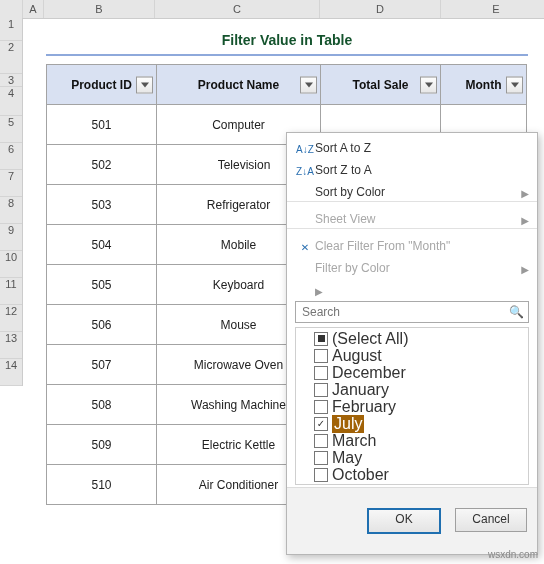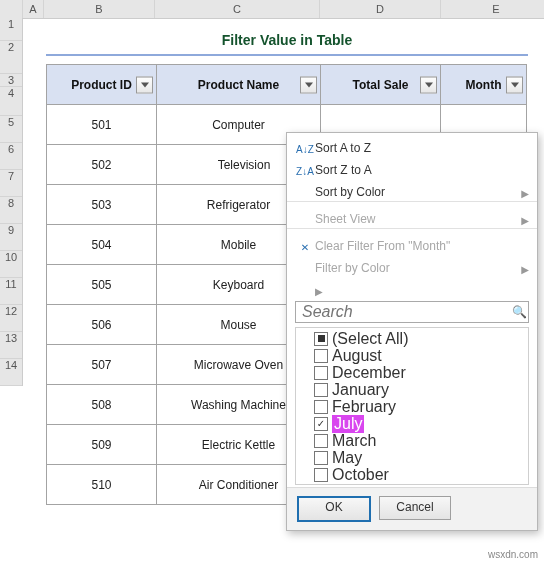--- a/index.html
+++ b/index.html
@@ -22,31 +22,31 @@
   .fbtn::after{content:"";border-left:4px solid transparent;border-right:4px solid transparent;border-top:5px solid #555}
   
   .menu{position:absolute;left:286px;top:132px;width:250px;background:#fff;border:1px solid #b6b6b6;box-shadow:2px 3px 8px rgba(0,0,0,.25)}
   .mrow{display:flex;align-items:flex-end;height:22px;padding:0 8px;color:#333}
   .mrow.dis{color:#a8a8a8}
   .micon{width:20px;text-align:center;font-size:10px;color:#2a6fb0}
   .mlabel{flex:1;font-size:12px}
   .mchev{color:#999;font-size:10px}
   .sep{height:1px;background:#e1e1e1;margin:2px 0}
   .search{margin:4px 8px;display:flex;align-items:center;border:1px solid #a9a9a9;height:20px;padding:0 4px}
-  .search input{flex:1;border:none;outline:none;font-size:16px;font-style:italic;color:#888;background:transparent}
+  .search input{flex:1;border:none;outline:none;font-size:12px;color:#888;background:transparent}
   .search .sic{color:#1f6fb0;font-size:12px}
   .list{margin:2px 8px;border:1px solid #cfcfcf;height:152px;overflow:auto;padding:2px 4px}
   .li{display:flex;align-items:center;height:17px;gap:4px;font-size:16px}
   .li .box{width:12px;height:12px;border:1px solid #767676;background:#fff;display:inline-flex;align-items:center;justify-content:center;font-size:10px;line-height:1}
   .li .box.ind{background:#fff}
   .li .box.ind::after{content:"";width:7px;height:7px;background:#333}
   .li .box.chk::after{content:"✓";color:#333;font-size:10px}
-  .li .lbl.sel{background:#d946ef;color:#fff;padding:0 2px}
+  .li .lbl.sel{background:#a16207;color:#fff;padding:0 2px}
   .li .ex{width:10px;text-align:center;color:#666;font-size:10px}
-  .btns{display:flex;gap:8px;padding:8px 10px;background:#f2f2f2;border-top:1px solid #dcdcdc}
+  .btns{display:flex;justify-content:flex-end;gap:14px;padding:20px 10px;background:#f2f2f2;border-top:1px solid #dcdcdc}
   .btn{width:70px;height:22px;border:1px solid #9f9f9f;background:linear-gradient(#f7f7f7,#e4e4e4);font-size:12px;text-align:center;line-height:20px}
   .btn.primary{border:2px solid #1f6fb0;line-height:18px}
   .wm{position:absolute;right:6px;bottom:4px;font-size:10px;color:#888}
 </style>
 </head>
 <body>
 
 <div class="stage">
 
   <div class="colhdrs">

